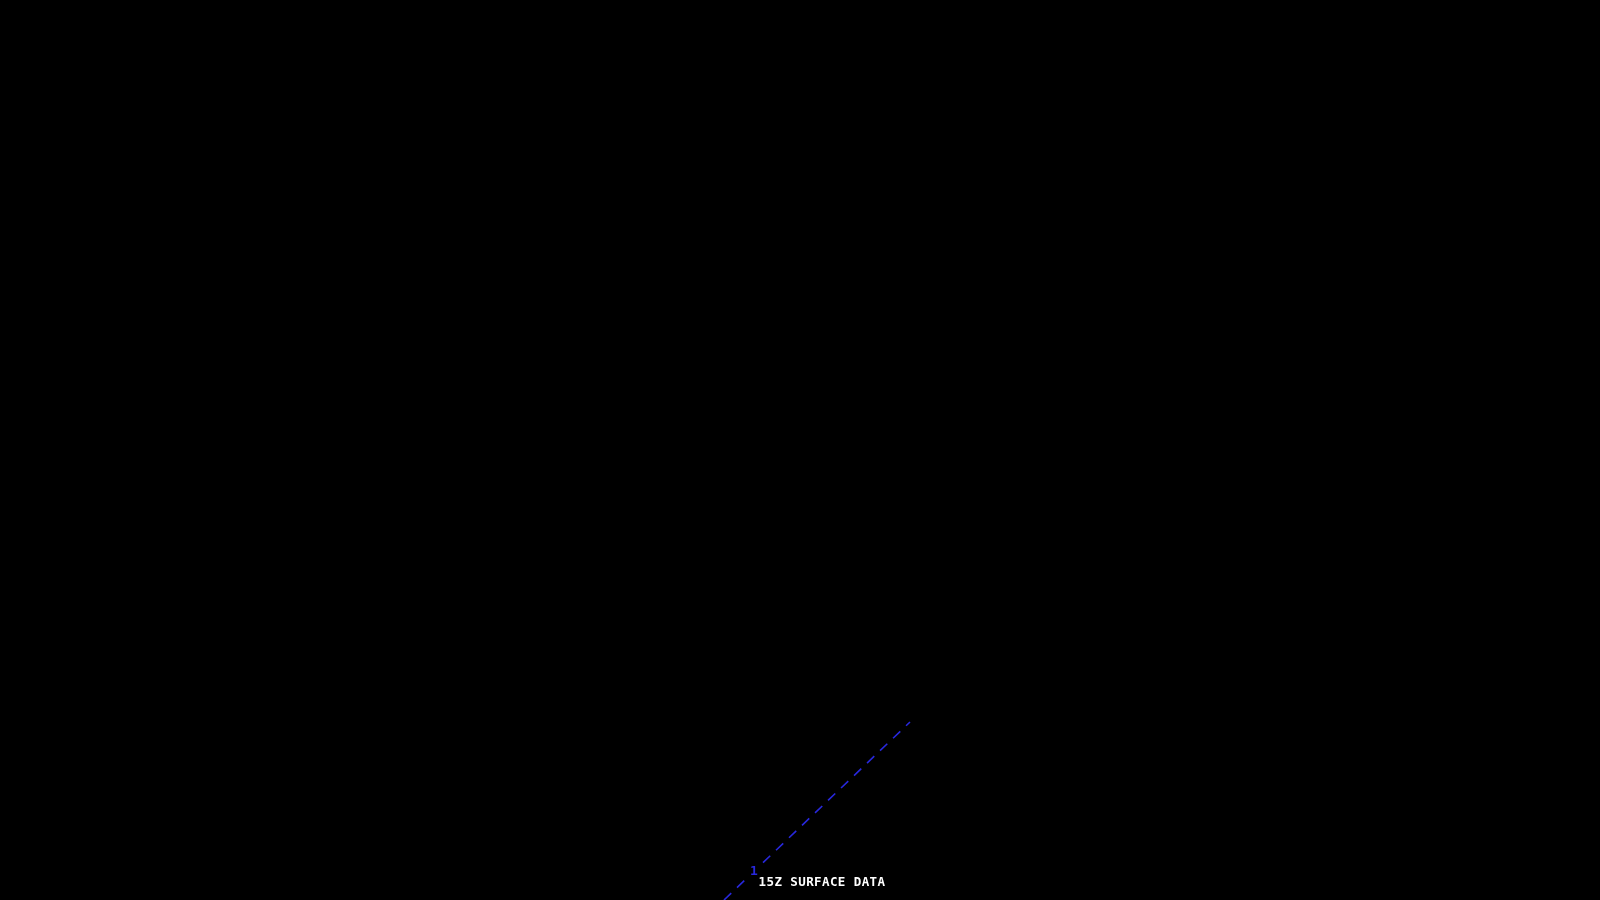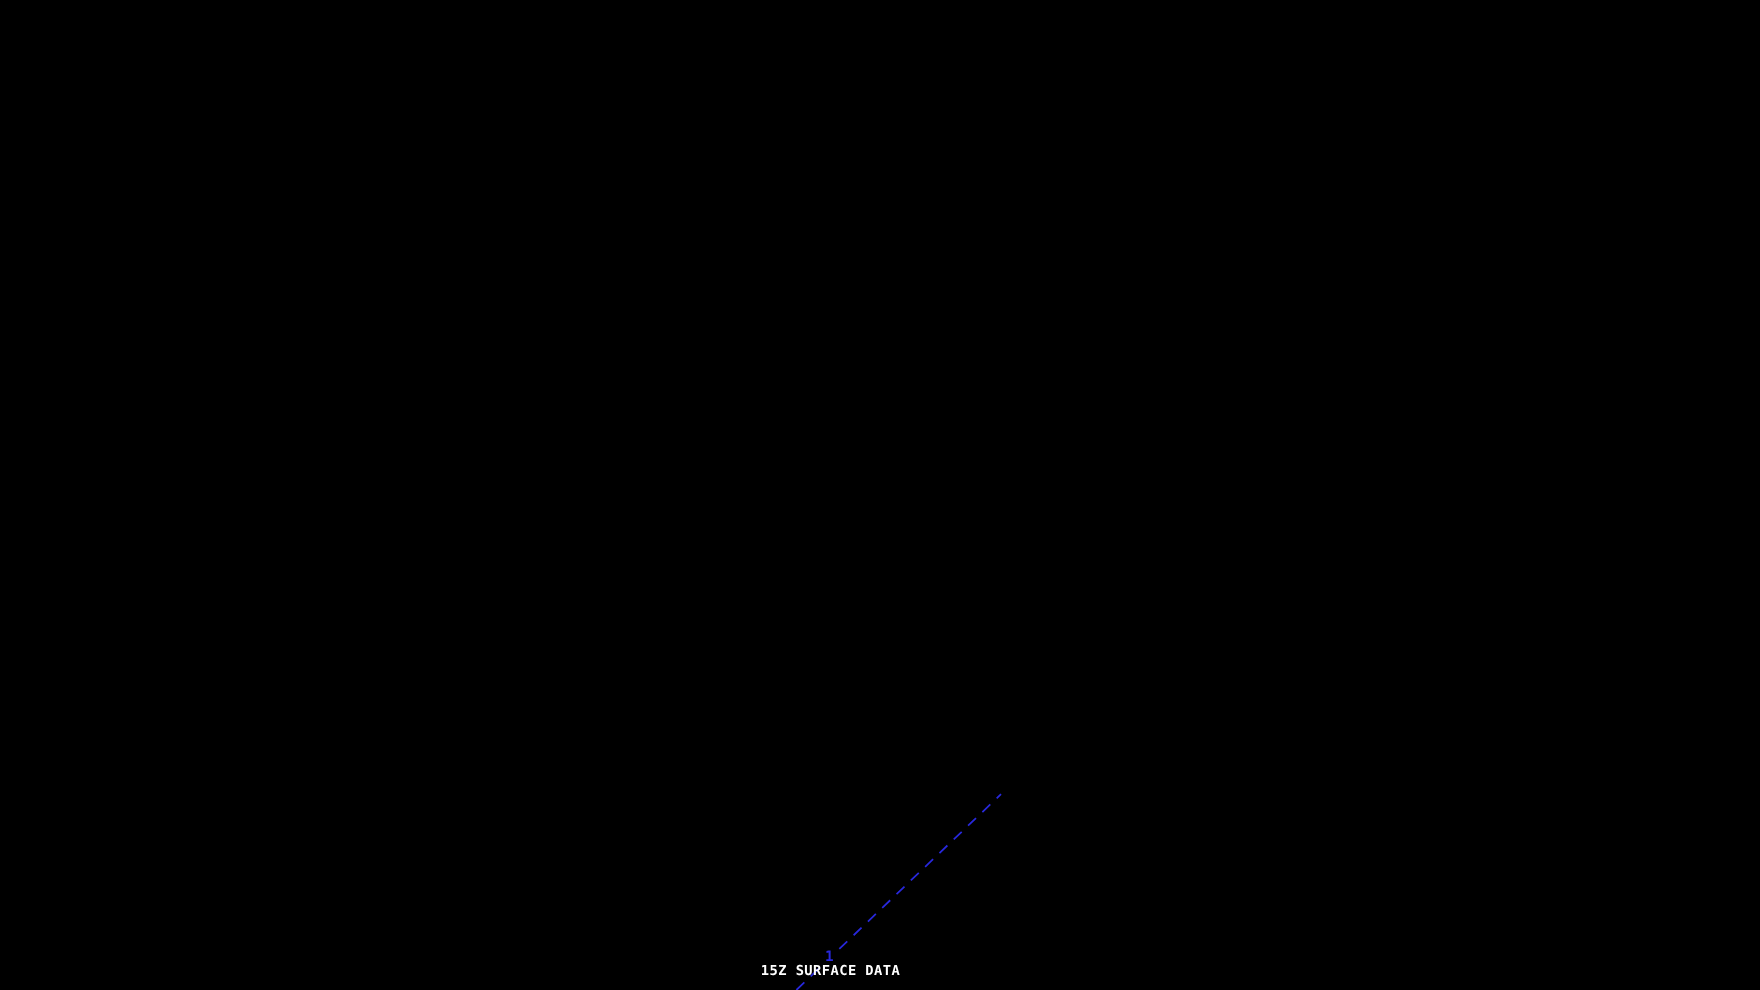--- a/index.html
+++ b/index.html
@@ -51,15 +51,15 @@
 <body>
 
 <div id="viewport" style="background: rgb(0, 0, 0);">
 
   <svg id="contour-svg" xmlns="http://www.w3.org/2000/svg" width="1600" height="900" viewBox="0 0 1600 900">
     <line id="contour-line" x1="724" y1="900" x2="910" y2="722" fill="none" stroke="#2828DD" stroke-width="1.6" stroke-dasharray="10 8"></line>
   </svg>
 
   <span id="contour-label" class="contour-label" style="left: 754px; top: 871px; color: rgb(40, 40, 221);">1</span>
 
-  <span id="map-annotation" class="map-annotation" style="left: 755px; top: 882px; color: rgb(255, 255, 255);">15Z SURFACE DATA</span>
+  <span id="map-annotation" class="map-annotation" style="left: 822px; top: 882px; color: rgb(255, 255, 255);">15Z SURFACE DATA</span>
 
 </div>
 
 </body></html>

